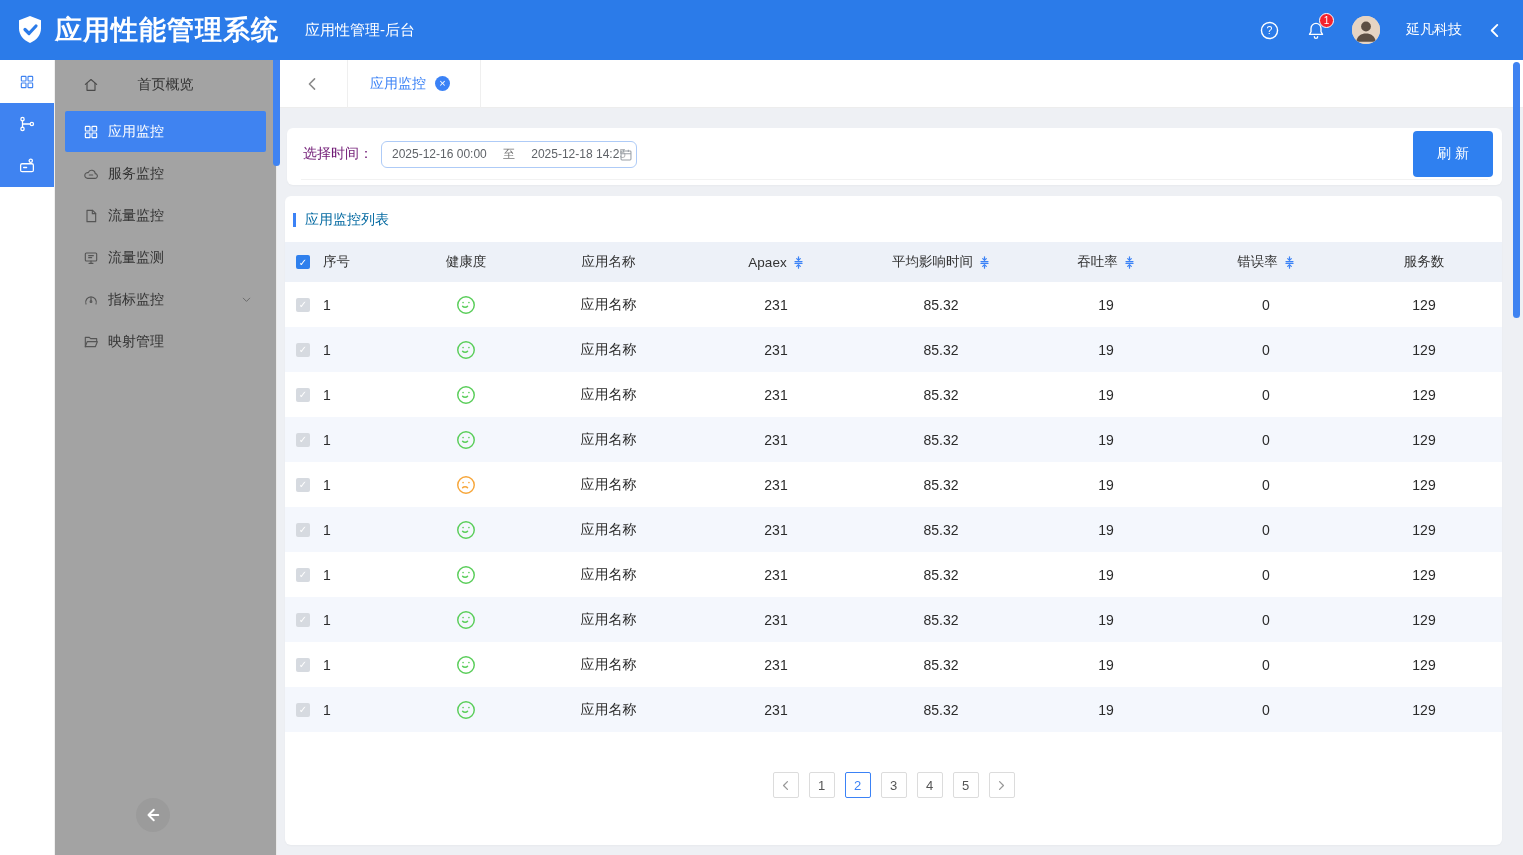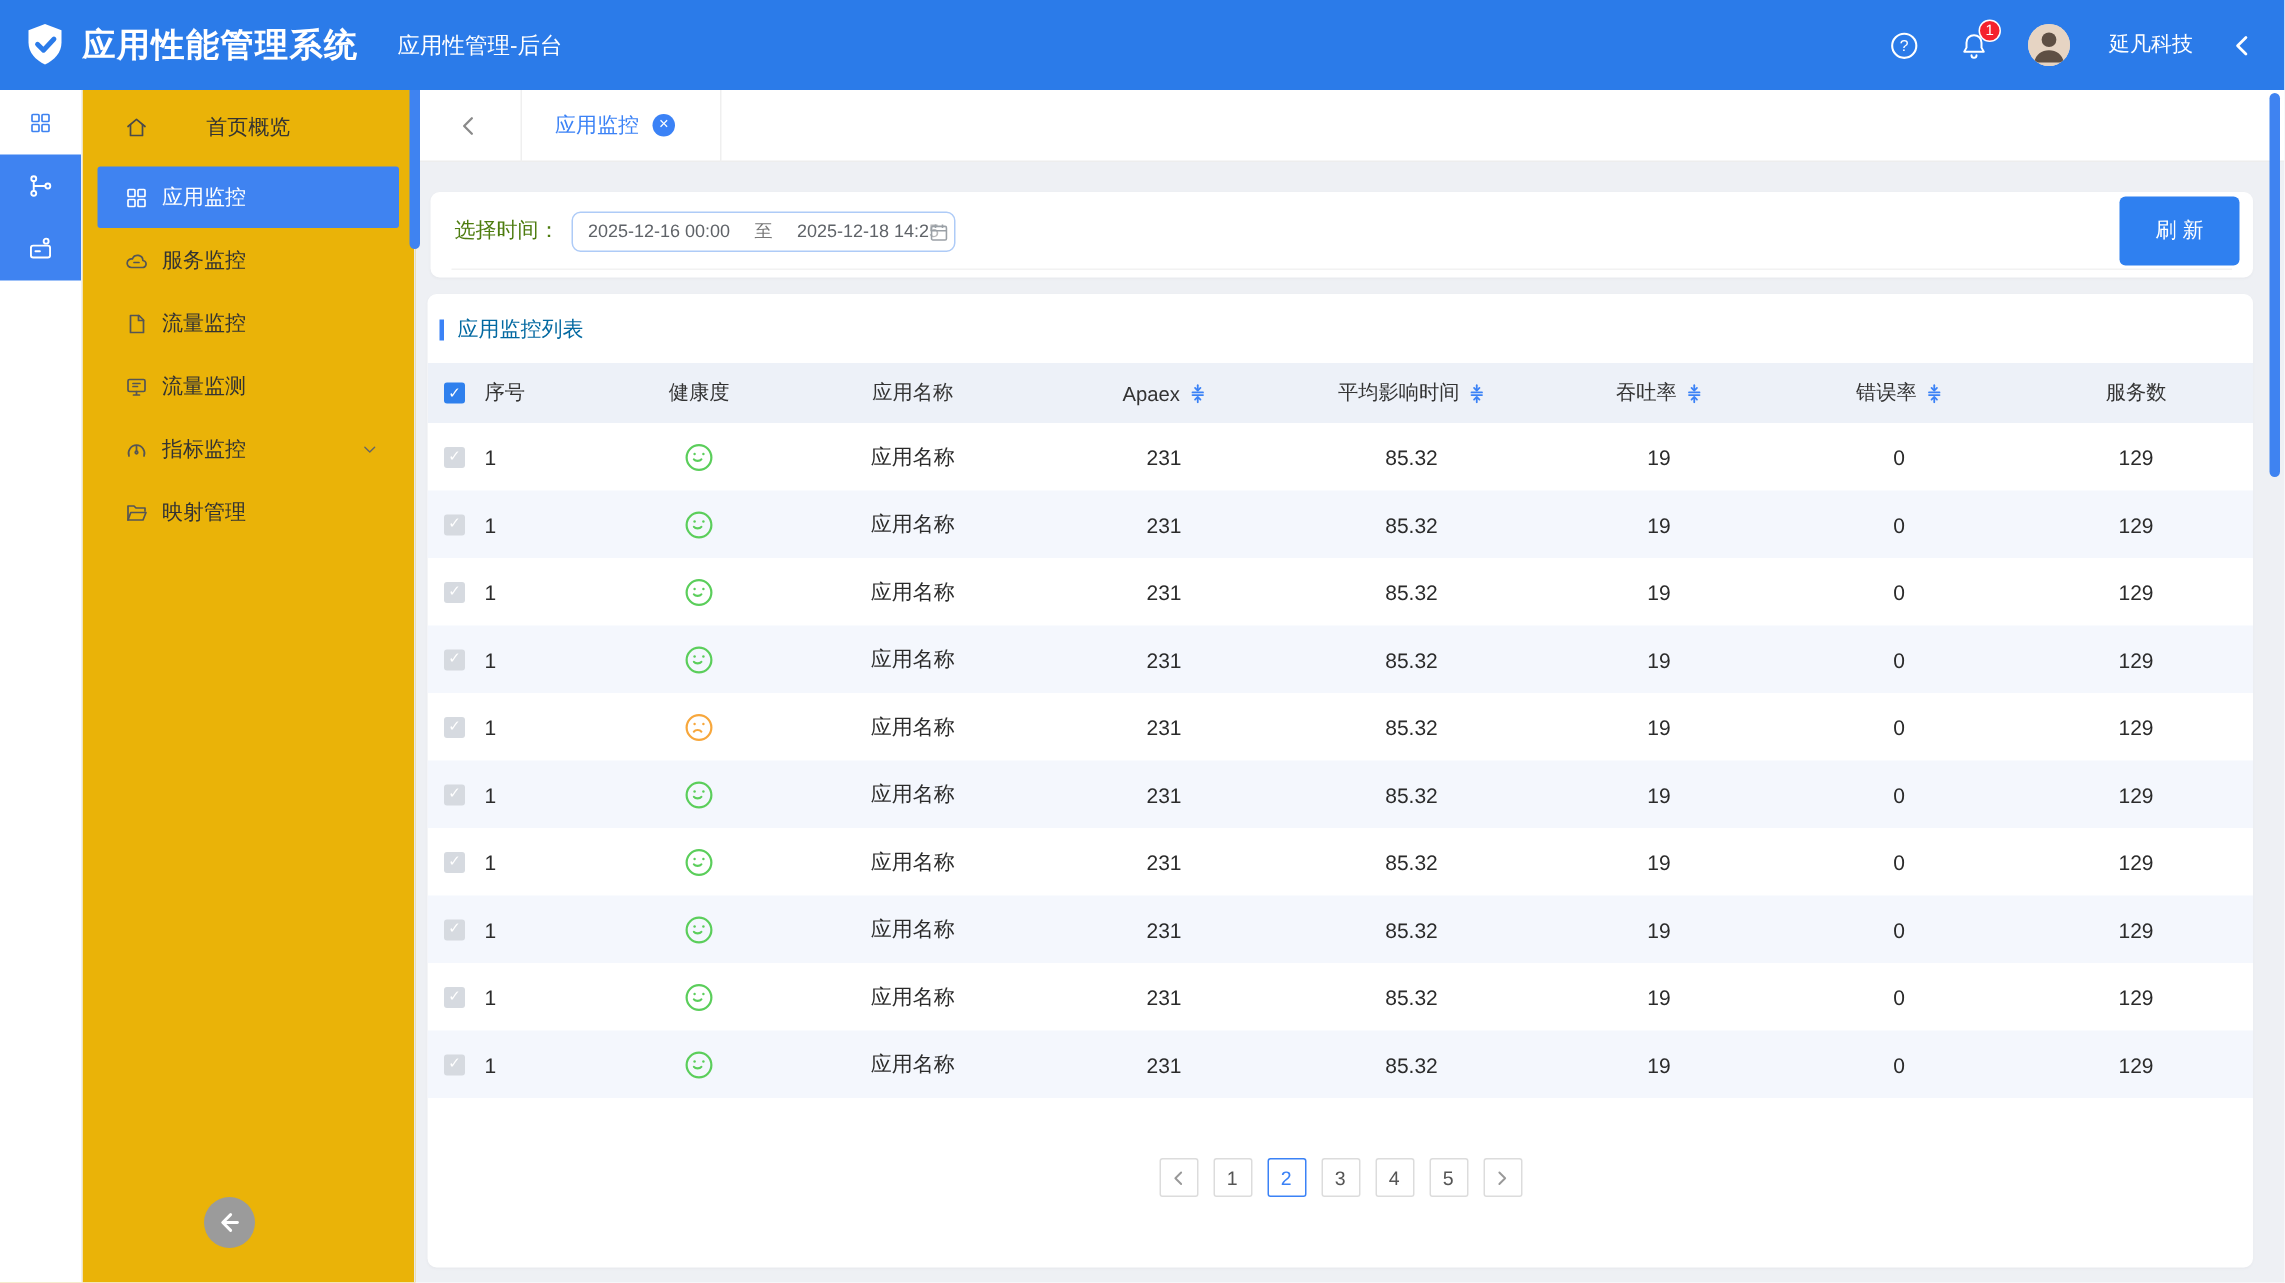--- a/index.html
+++ b/index.html
@@ -2,31 +2,31 @@
 <html><head>
 <meta charset="utf-8">
 <style>
   * { margin:0; padding:0; box-sizing:border-box; }
   html,body { width:1523px; height:855px; }
   body { font-family:"Liberation Sans","DejaVu Sans",sans-serif; background:#EEF0F4; position:relative; overflow:hidden; color:#333; }
 
   
   .header { position:absolute; top:0; left:0; right:0; height:60px; background:#2B7BE9; display:flex; align-items:center; padding:0 22px 0 14px; color:#fff; z-index:30; }
   .logo { display:flex; align-items:center; gap:9px; }
-  .app-title { font-size:22px; font-weight:bold; letter-spacing:1px; }
+  .app-title { font-size:27px; font-weight:bold; letter-spacing:1px; }
   .subtitle { margin-left:26px; font-size:15px; }
   .header-right { margin-left:auto; display:flex; align-items:center; gap:26px; }
   .hicon { display:flex; align-items:center; justify-content:center; cursor:pointer; }
   .bell-wrap { position:relative; }
   .badge { position:absolute; top:-7px; right:-8px; background:#F5222D; color:#fff; font-size:10px; min-width:15px; height:15px; border-radius:8px; display:flex; align-items:center; justify-content:center; padding:0 3px; border:1px solid #fff; }
   .avatar { width:28px; height:28px; border-radius:50%; overflow:hidden; background:#E8D8C8; }
   .company { font-size:14px; }
 
   
-  .sidebar { position:absolute; top:60px; left:0; width:277px; bottom:0; background:#eab308; border-right:1px solid #E9E9E9; z-index:20; }
+  .sidebar { position:absolute; top:60px; left:0; width:277px; bottom:0; background:#a3a3a3; border-right:1px solid #E9E9E9; z-index:20; }
   .strip { position:absolute; left:0; top:0; width:55px; bottom:0; background:#fff; border-right:1px solid #F0F0F0; }
   .strip-item { height:43px; display:flex; align-items:center; justify-content:center; color:#3F83F1; cursor:pointer; }
   .strip-block { background:#3F83F1; }
   .strip-block .strip-item { height:42px; color:#fff; }
   .menu { margin-left:55px; }
   .menu-overview { height:50px; position:relative; display:flex; align-items:center; font-size:14px; color:#333; cursor:pointer; }
   .menu-overview .ovr-icon { position:absolute; left:28px; display:flex; color:#4a4a4a; }
   .menu-overview .ovr-label { width:100%; text-align:center; }
   .menu-item { height:41px; margin:1px 10px; display:flex; align-items:center; padding-left:18px; gap:9px; font-size:14px; color:#333; border-radius:2px; cursor:pointer; }
   .menu-item .mi-icon { display:flex; color:#555; }
@@ -42,21 +42,21 @@
   .vdiv { width:1px; height:48px; background:#EFEFEF; }
   .tab { display:flex; align-items:center; gap:9px; padding:0 30px 0 22px; height:48px; color:#3B82F6; font-size:14px; cursor:pointer; }
   .tab-close { width:15px; height:15px; border-radius:50%; background:#3B82F6; color:#fff; font-size:11px; line-height:14px; text-align:center; cursor:pointer; }
 
   .scroll-thumb { position:absolute; width:7px; background:#3F83F1; z-index:40; }
   .thumb-left { left:-4px; top:0; height:106px; border-radius:0 0 4px 4px; }
   .thumb-right { right:3px; top:2px; height:256px; border-radius:4px; }
 
   .filter-card { position:absolute; left:10px; right:21px; top:68px; height:57px; background:#fff; border-radius:6px; display:flex; align-items:center; padding:0 9px 5px 16px; box-shadow:0 1px 2px rgba(0,0,0,0.03); }
   .filter-card::after { content:''; position:absolute; left:14px; right:14px; bottom:5px; height:1px; background:#F2F2F2; }
-  .time-label { font-size:14px; color:#4d7c0f; }
+  .time-label { font-size:14px; color:#701a75; }
   .date-input { margin-left:8px; position:relative; width:256px; height:27px; border:1px solid #AECBF7; border-radius:6px; display:flex; align-items:center; justify-content:space-between; font-size:12px; color:#5f6368; padding:0 10px; background:#fff; cursor:text; }
   .cal-icon { position:absolute; right:3px; top:6px; color:#9AA0A6; background:rgba(255,255,255,0.55); display:flex; }
   .refresh-btn { margin-left:auto; width:80px; height:46px; background:#2F80F0; color:#fff; border:none; border-radius:4px; font-size:14px; cursor:pointer; font-family:inherit; }
 
   .table-card { position:absolute; left:8px; right:21px; top:136px; bottom:10px; background:#fff; border-radius:6px; box-shadow:0 1px 2px rgba(0,0,0,0.03); overflow:hidden; }
   .card-title { display:flex; align-items:center; gap:9px; padding:15px 0 13px 8px; font-size:14px; color:#0369a1; }
   .title-bar { width:3px; height:14px; background:#3B82F6; }
 
   .tgrid { display:grid; grid-template-columns:36px 90px 110px 175px 160px 170px 160px 160px 1fr; align-items:center; }
   .thead { height:40px; background:#EDF1F8; font-size:13.5px; color:#333; }

